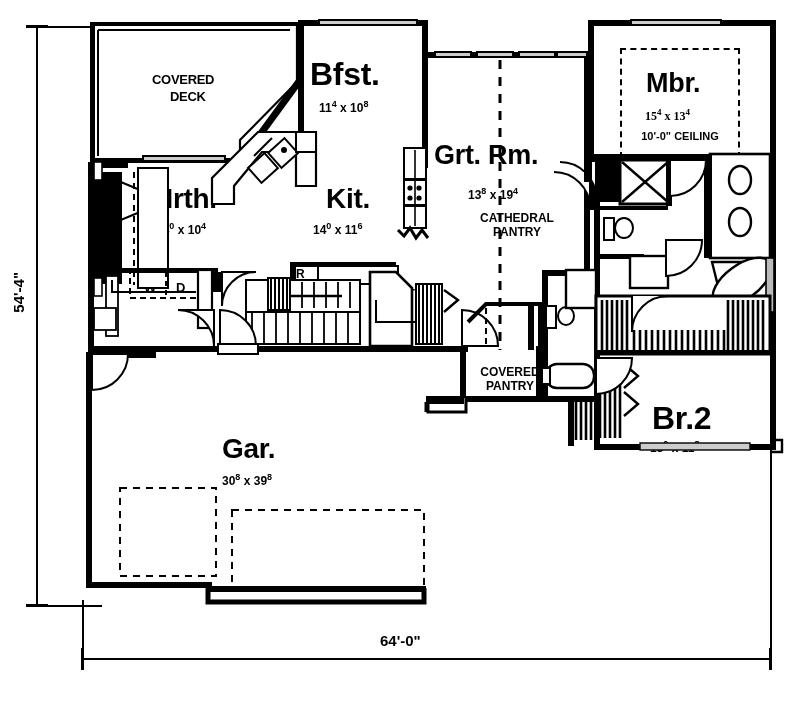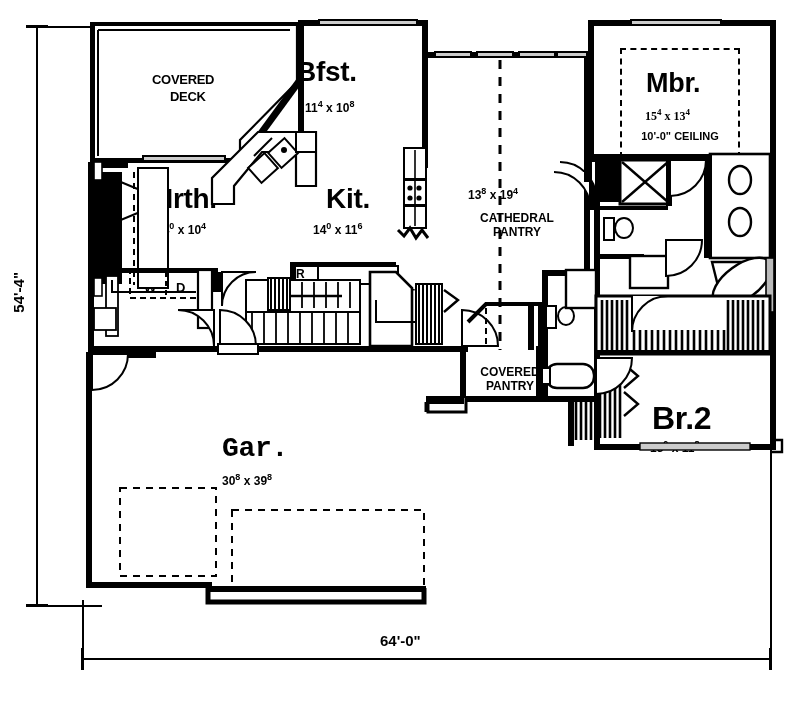--- a/index.html
+++ b/index.html
@@ -108,41 +108,42 @@
   <div class="rect-fx" style="left:434px;top:51px;width:38px;height:7px;background:#ccc;"></div>
   <div class="rect-fx" style="left:476px;top:51px;width:38px;height:7px;background:#ccc;"></div>
   <div class="rect-fx" style="left:518px;top:51px;width:38px;height:7px;background:#ccc;"></div>
   <div class="rect-fx" style="left:556px;top:51px;width:32px;height:7px;background:#ccc;"></div>
 
   <div class="wall" style="left:588px;top:20px;width:6px;height:190px;"></div>
   <div class="wall" style="left:588px;top:20px;width:188px;height:6px;"></div>
   <div class="wall" style="left:770px;top:20px;width:6px;height:430px;"></div>
   <div class="rect-fx" style="left:630px;top:19px;width:92px;height:7px;background:#ccc;"></div>
 
-  <div class="room-name" style="left:296px;top:58px;font-size:28px;text-align:right;">Bfst.</div>
-  <div class="room-dim" style="left:305px;top:100px;">
+  <div class="room-name" style="left:310px;top:58px;font-size:32px;text-align:right;">Bfst.</div>
+  <div class="room-dim" style="left:305px;top:100px;padding-left:14px;">
     <span>11</span><sup>4</sup>
     <span>x</span>
     <span>10</span><sup>8</sup>
   </div>
 
   <div class="room-name" style="left:153px;top:185px;font-size:28px;">Hrth.</div>
   <div class="room-dim" style="left:156px;top:222px;">
     <span>14</span><sup>0</sup>
     <span>x</span>
     <span>10</span><sup>4</sup>
   </div>
 
   <div class="room-name" style="left:326px;top:185px;font-size:28px;text-align:center;">Kit.</div>
   <div class="room-dim" style="left:313px;top:222px;">
     <span>14</span><sup>0</sup>
     <span>x</span>
     <span>11</span><sup>6</sup>
   </div>
 
+  <div class="room-name" style="left:434px;top:142px;font-size:27px;">Grt. Rm.</div>
   <div class="room-dim" style="left:468px;top:187px;">
     <span>13</span><sup>8</sup>
     <span>x</span>
     <span>19</span><sup>4</sup>
   </div>
   <div class="small-cap" style="left:462px;top:212px;width:110px;">CATHEDRAL</div>
   <div class="small-cap" style="left:462px;top:226px;width:110px;">PANTRY</div>
 
   <div class="dash-box" style="left:620px;top:48px;width:120px;height:110px;"></div>
   <div class="room-name" style="left:646px;top:70px;font-size:27px;">Mbr.</div>
@@ -153,21 +154,21 @@
   </div>
   <div class="small-cap" style="left:623px;top:130px;width:114px;font-size:11px;">10'-0" CEILING</div>
 
   <div class="room-name" style="left:652px;top:402px;font-size:32px;">Br.2</div>
   <div class="room-dim" style="left:650px;top:440px;">
     <span>13</span><sup>0</sup>
     <span>x</span>
     <span>11</span><sup>8</sup>
   </div>
 
-  <div class="room-name" style="left:222px;top:435px;font-size:28px;font-family:Liberation Mono, monospace;">Gar.</div>
+  <div class="room-name" style="left:222px;top:435px;font-size:28px;">Gar.</div>
   <div class="room-dim" style="left:222px;top:473px;">
     <span>30</span><sup>8</sup>
     <span>x</span>
     <span>39</span><sup>8</sup>
   </div>
 
   <div class="small-cap" style="left:470px;top:366px;width:80px;">COVERED</div>
   <div class="small-cap" style="left:470px;top:380px;width:80px;">PANTRY</div>
 
   <div class="tiny-cap" style="left:383px;top:288px;font-size:12px;">PANTRY</div>

